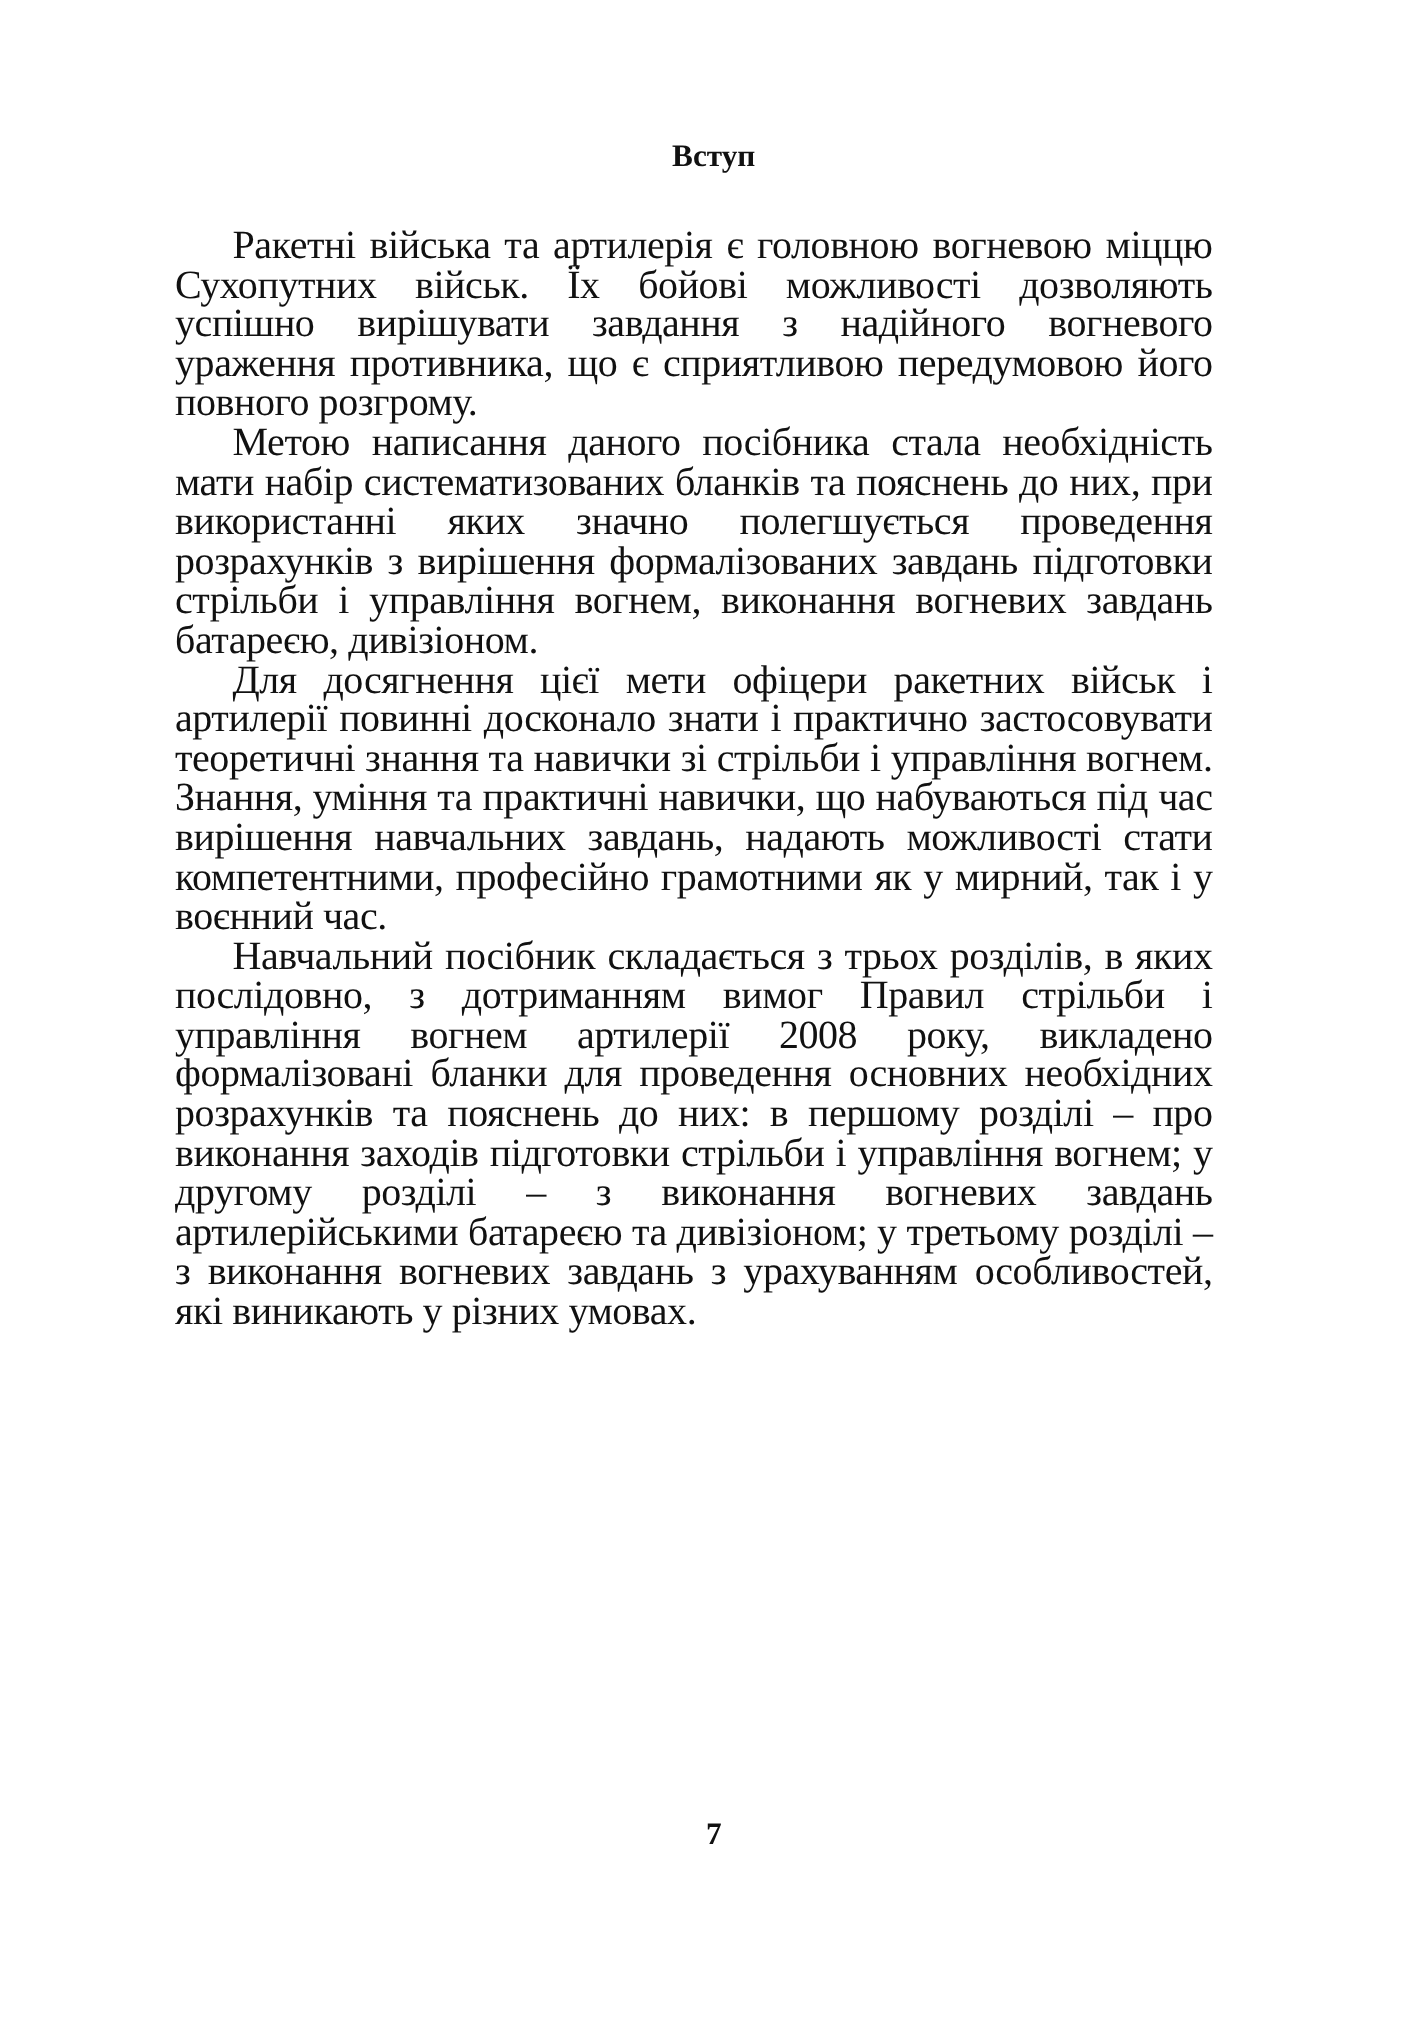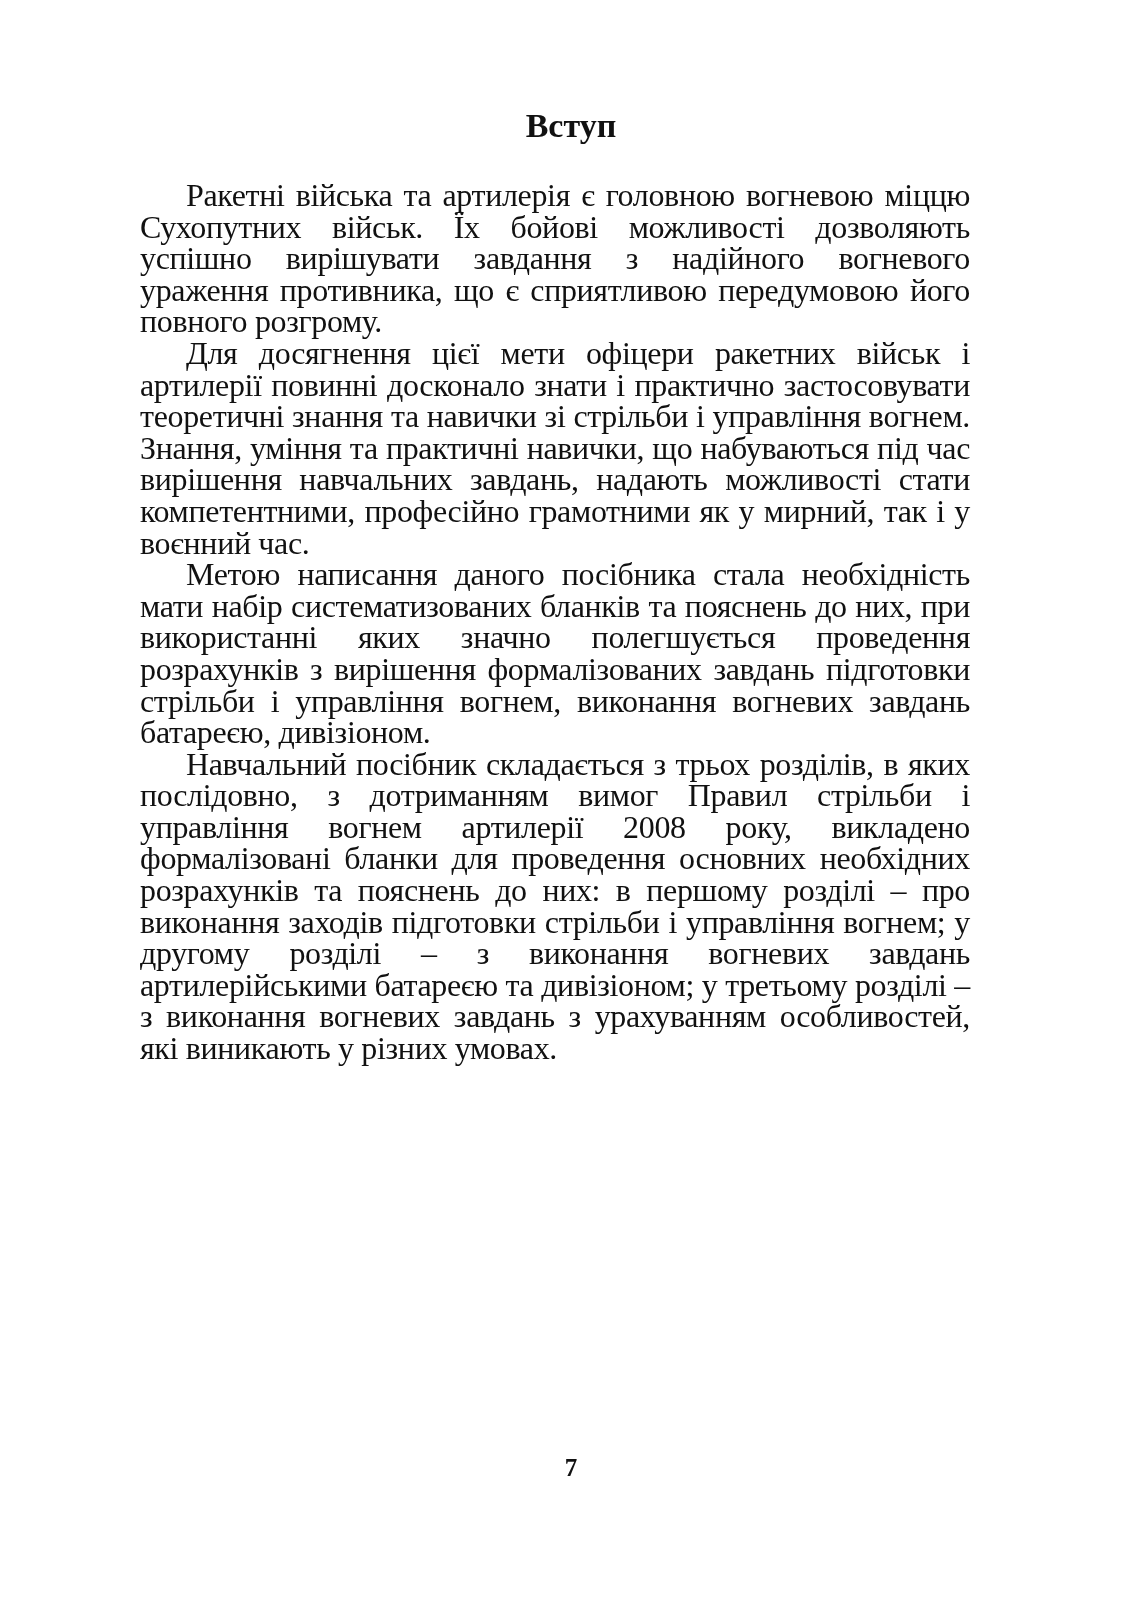--- a/index.html
+++ b/index.html
@@ -22,21 +22,21 @@
       height: 1615px;
       background: #ffffff;
     }
     .title {
       position: absolute;
       left: 0;
       width: 1142px;
       top: 110px;
       text-align: center;
       font-weight: bold;
-      font-size: 34px;
+      font-size: 25px;
       line-height: 32px;
       margin: 0;
       font-family: Liberation Serif, serif;
     }
     .body-text {
       position: absolute;
       left: 140px;
       top: 180px;
       width: 830px;
     }
@@ -62,19 +62,19 @@
     }
   </style>
 </head>
 <body>
 
 <div class="page">
   <h1 class="title">Вступ</h1>
 
   <div class="body-text">
     <p class="para">Ракетні війська та артилерія є головною вогневою міццю Сухопутних військ. Їх бойові можливості дозволяють успішно вирішувати завдання з надійного вогневого ураження противника, що є сприятливою передумовою його повного розгрому.</p>
+    <p class="para">Метою написання даного посібника стала необхідність мати набір систематизованих бланків та пояснень до них, при використанні яких значно полегшується проведення розрахунків з вирішення формалізованих завдань підготовки стрільби і управління вогнем, виконання вогневих завдань батареєю, дивізіоном.</p>
     <p class="para">Для досягнення цієї мети офіцери ракетних військ і артилерії повинні досконало знати і практично застосовувати теоретичні знання та навички зі стрільби і управління вогнем. Знання, уміння та практичні навички, що набуваються під час вирішення навчальних завдань, надають можливості стати компетентними, професійно грамотними як у мирний, так і у воєнний час.</p>
-    <p class="para">Метою написання даного посібника стала необхідність мати набір систематизованих бланків та пояснень до них, при використанні яких значно полегшується проведення розрахунків з вирішення формалізованих завдань підготовки стрільби і управління вогнем, виконання вогневих завдань батареєю, дивізіоном.</p>
     <p class="para">Навчальний посібник складається з трьох розділів, в яких послідовно, з дотриманням вимог Правил стрільби і управління вогнем артилерії 2008 року, викладено формалізовані бланки для проведення основних необхідних розрахунків та пояснень до них: в першому розділі – про виконання заходів підготовки стрільби і управління вогнем; у другому розділі – з виконання вогневих завдань артилерійськими батареєю та дивізіоном; у третьому розділі – з виконання вогневих завдань з урахуванням особливос­тей, які виникають у різних умовах.</p>
   </div>
 
   <div class="page-number">7</div>
 </div>
 
 </body></html>

